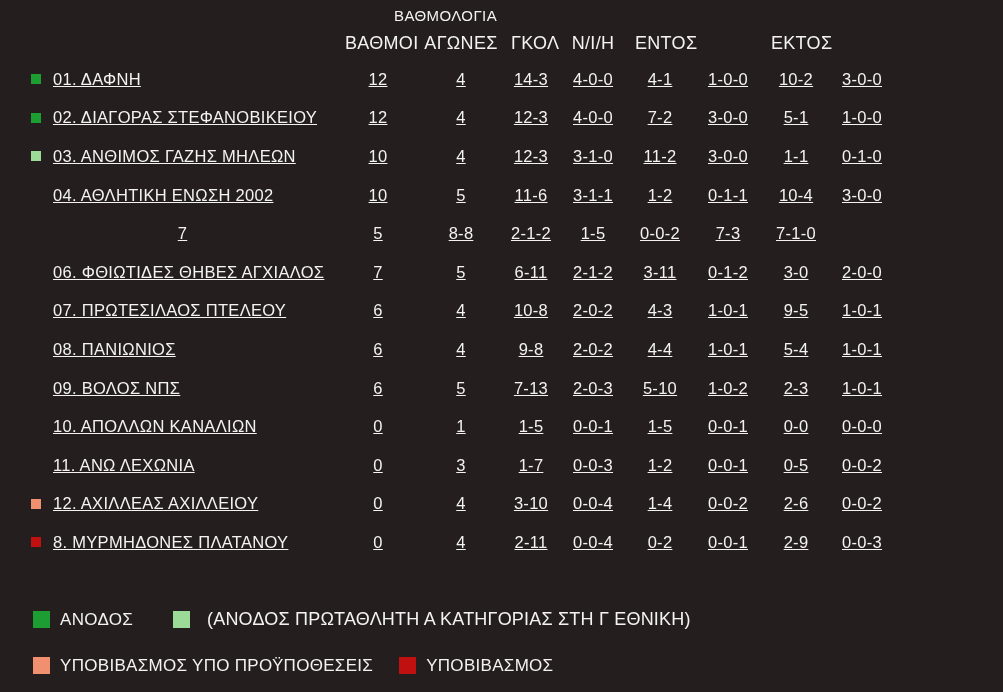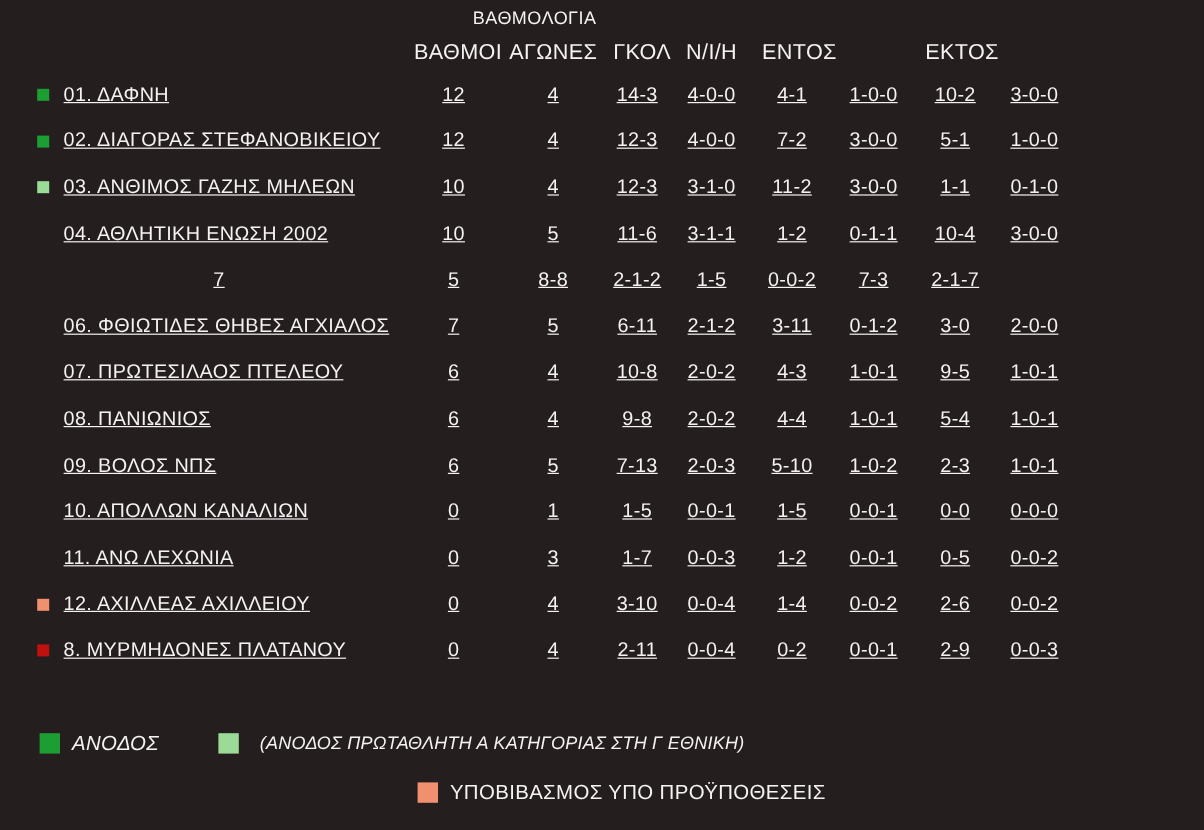--- a/index.html
+++ b/index.html
@@ -28,25 +28,25 @@
   .cell.c{text-align:center;}
   .cell.name{position:relative;padding-left:33px;}
   .sq{
     position:absolute;left:11px;top:50%;
     width:10px;height:10px;margin-top:-5px;
     display:block;
   }
   #rows{margin-top:2px;}
   .legend{margin-top:43px;padding-left:33px;}
   .legend-row{display:flex;align-items:center;height:30px;margin-bottom:16px;}
-  .legend-row.r1{gap:50px;font-style:italic;}
-  .legend-row.r2{gap:26px;flex-direction:column;}
+  .legend-row.r1{gap:40px;}
+  .legend-row.r2{gap:26px;}
   .legend-item{display:flex;align-items:center;font-size:17px;letter-spacing:.3px;}
   .legend-sq{width:17px;height:17px;display:inline-block;margin-right:10px;flex:0 0 auto;}
-  .legend-note{font-size:15px;margin-left:7px;letter-spacing:.2px;}
+  .legend-note{font-size:18px;margin-left:7px;letter-spacing:.2px;}
   .legend-note:empty{display:none;}
 </style>
 </head>
 <body>
 
 <div>
 
   <div class="title">ΒΑΘΜΟΛΟΓΙΑ</div>
 
   <div class="grid header-row">
@@ -123,21 +123,21 @@
   </div>
 
   <div class="grid team-row">
     <div class="cell c">7</div>
     <div class="cell c">5</div>
     <div class="cell c">8-8</div>
     <div class="cell c">2-1-2</div>
     <div class="cell c">1-5</div>
     <div class="cell c">0-0-2</div>
     <div class="cell c">7-3</div>
-    <div class="cell c">2-1-7</div>
+    <div class="cell c">7-1-0</div>
   </div>
 
   <div class="grid team-row">
     <div class="cell name">
       
       <span>06. ΦΘΙΩΤΙΔΕΣ ΘΗΒΕΣ ΑΓΧΙΑΛΟΣ</span>
     </div>
     <div class="cell c">7</div>
     <div class="cell c">5</div>
     <div class="cell c">6-11</div>

